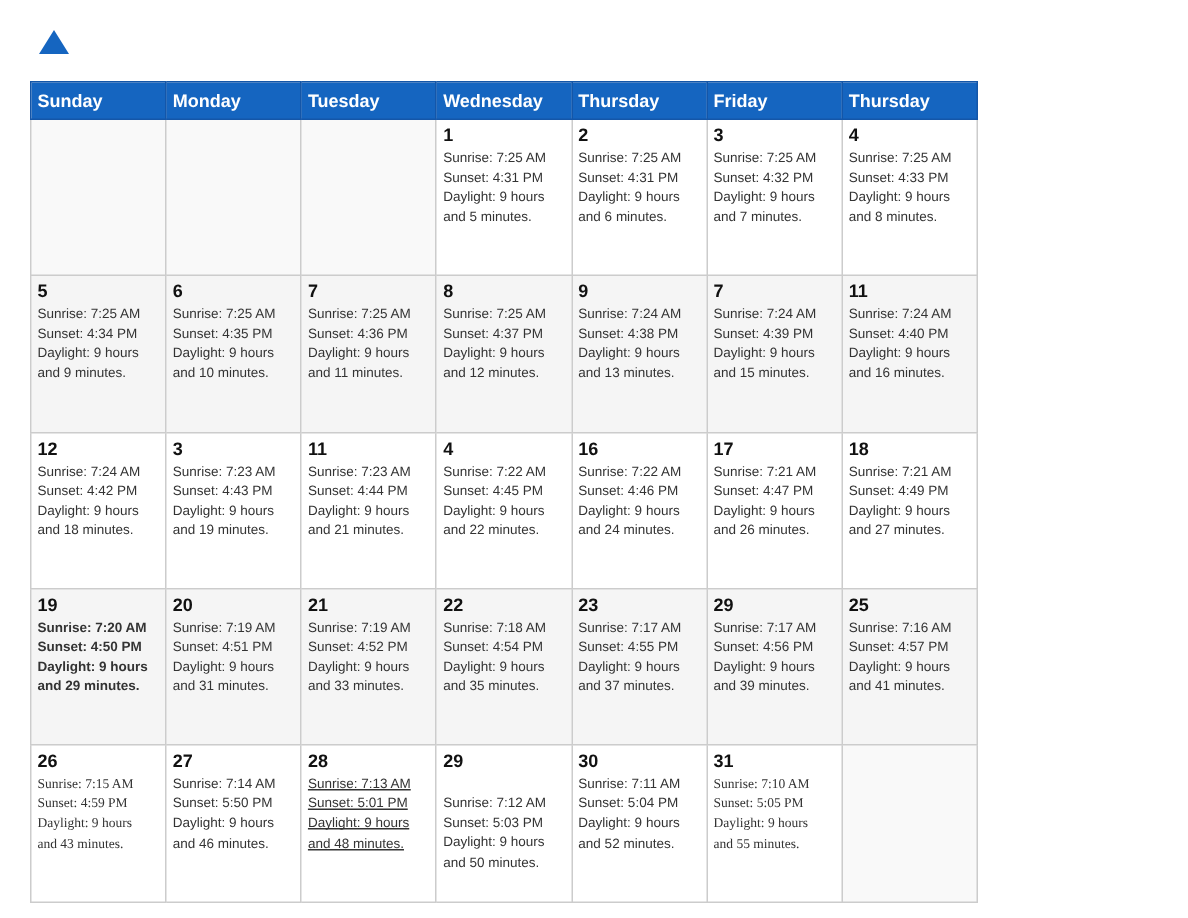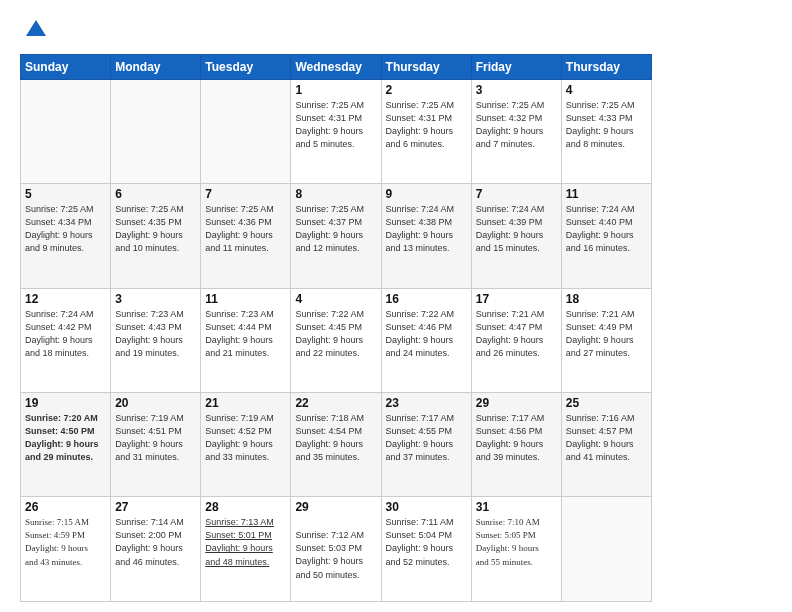--- a/index.html
+++ b/index.html
@@ -321,21 +321,21 @@
           <td>
             <span class="day-num">26</span>
             <div class="day-info" style="white-space: pre-line; font-family: Liberation Serif, serif;">Sunrise: 7:15 AM
 Sunset: 4:59 PM
 Daylight: 9 hours
 and 43 minutes.</div>
           </td>
           <td>
             <span class="day-num">27</span>
             <div class="day-info" style="white-space: pre-line;">Sunrise: 7:14 AM
-Sunset: 2:00 PM
+Sunset: 5:50 PM
 Daylight: 9 hours
 and 46 minutes.</div>
           </td>
           <td>
             <span class="day-num">28</span>
             <div class="day-info" style="white-space: pre-line; text-decoration: underline;">Sunrise: 7:13 AM
 Sunset: 5:01 PM
 Daylight: 9 hours
 and 48 minutes.</div>
           </td>

